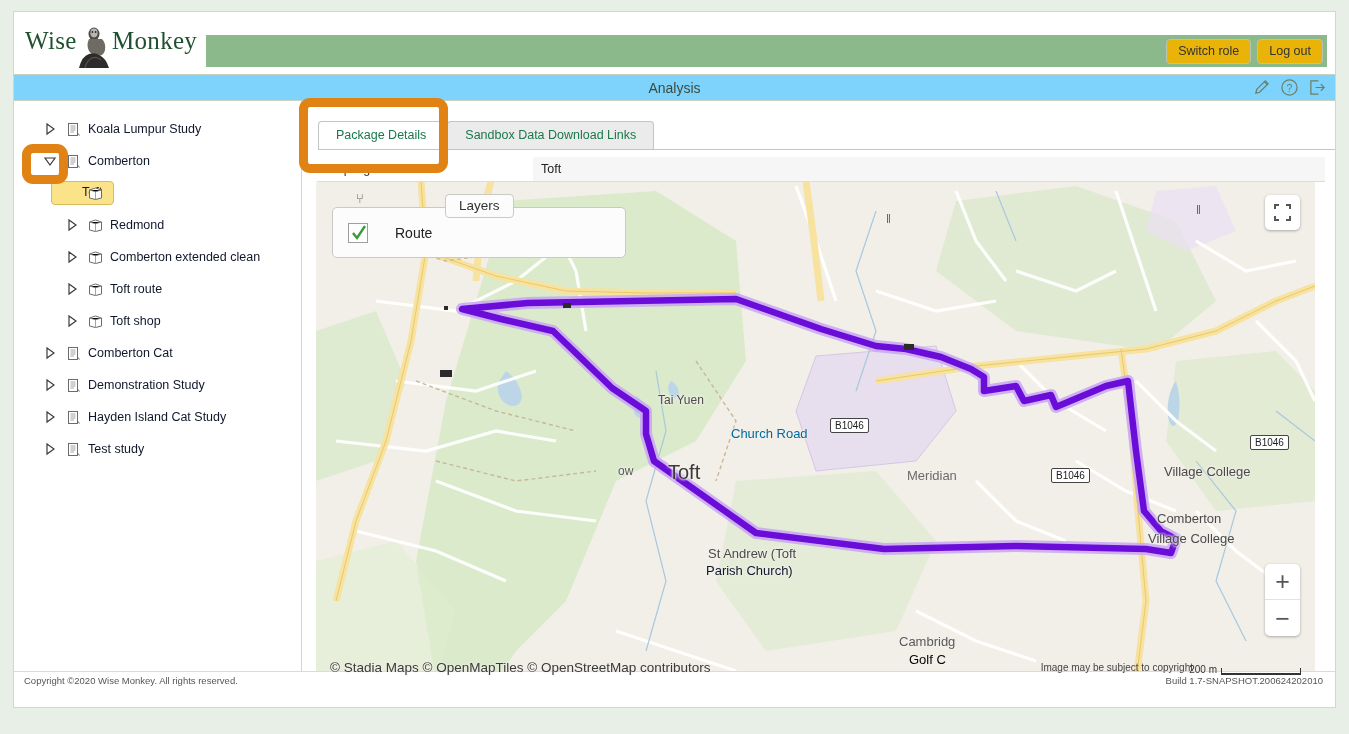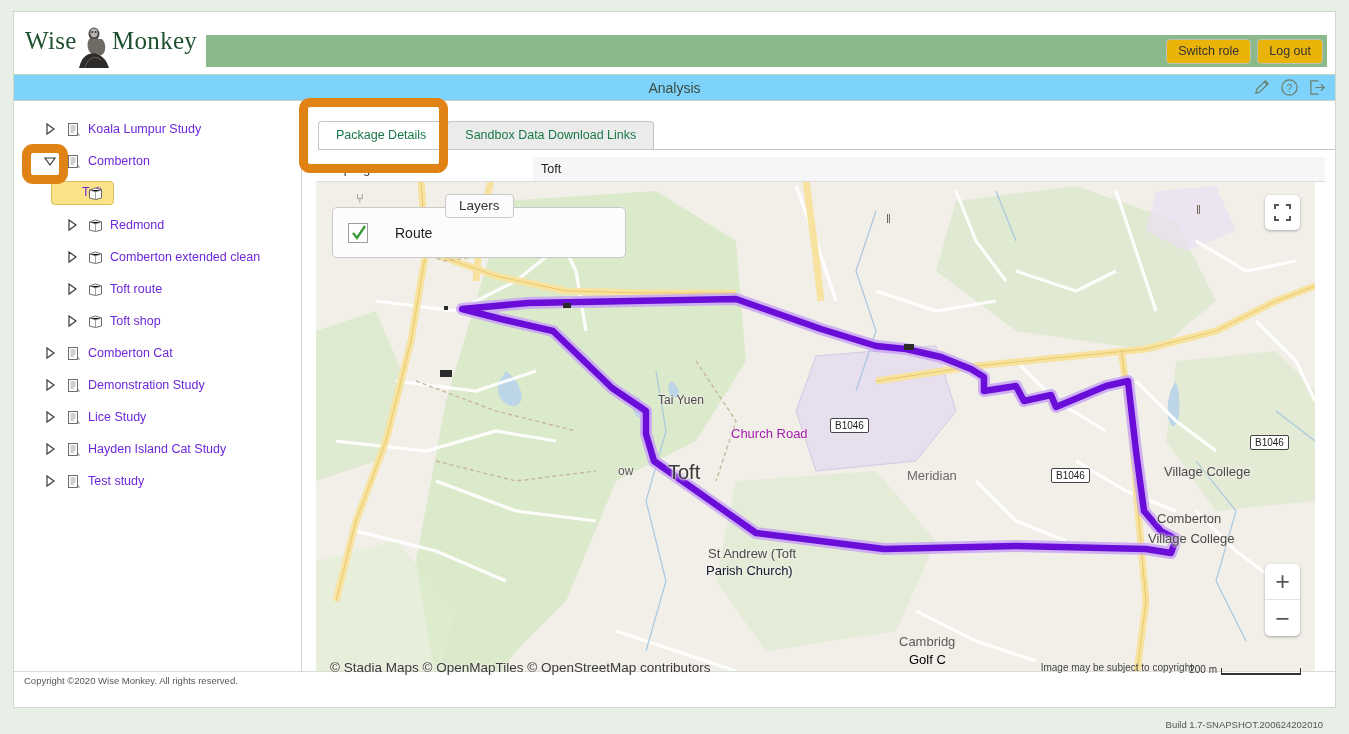--- a/index.html
+++ b/index.html
@@ -118,21 +118,21 @@
     padding-top: 12px;
     overflow: hidden;
     position: relative;
     background: #fff;
   }
   .tree-row {
     display: flex;
     align-items: center;
     height: 32px;
     font-size: 12.5px;
-    color: #6d28d9;
+    color: #0f172a;
     cursor: pointer;
     white-space: nowrap;
   }
   .tree-row.lvl0 { padding-left: 28px; }
   .tree-row.lvl1 { padding-left: 50px; }
   .twisty {
     width: 16px; height: 16px;
     margin-right: 8px;
     flex: 0 0 16px;
     position: relative;
@@ -346,21 +346,20 @@
     position: absolute;
     left: 10px; top: 3px;
     font-size: 9.5px;
     color: #555;
   }
   .footer-right {
     position: absolute;
     right: 12px; top: 3px;
     font-size: 9.5px;
     color: #555;
-    margin-top: 44px;
   }
 
   
   .annot {
     position: absolute;
     border: 9px solid #e08214;
     border-radius: 11px;
     z-index: 60;
     pointer-events: none;
     background: transparent;
@@ -541,35 +540,20 @@
               </svg>
             </span>
             <span class="ticon">
               <svg width="15" height="15" viewBox="0 0 15 15">
                 <rect x="2.5" y="1.5" width="9" height="12" fill="#fff" stroke="#6b6b6b" stroke-width="1"></rect>
                 <path d="M4.5 4 H9.5 M4.5 6 H9.5 M4.5 8 H9.5 M4.5 10 H8" stroke="#8a8a8a" stroke-width="0.8"></path>
                 <path d="M11.5 11 L13.5 13.5" stroke="#6b6b6b" stroke-width="1"></path>
               </svg>
             </span>
             <span class="tlabel">Demonstration Study</span>
-          </div>
-          <div class="tree-row lvl0">
-            <span class="twisty">
-              <svg width="16" height="16" viewBox="0 0 16 16">
-                <path d="M5 3 L12 8 L5 13 Z" fill="none" stroke="#3b3b3b" stroke-width="1.2"></path>
-              </svg>
-            </span>
-            <span class="ticon">
-              <svg width="15" height="15" viewBox="0 0 15 15">
-                <rect x="2.5" y="1.5" width="9" height="12" fill="#fff" stroke="#6b6b6b" stroke-width="1"></rect>
-                <path d="M4.5 4 H9.5 M4.5 6 H9.5 M4.5 8 H9.5 M4.5 10 H8" stroke="#8a8a8a" stroke-width="0.8"></path>
-                <path d="M11.5 11 L13.5 13.5" stroke="#6b6b6b" stroke-width="1"></path>
-              </svg>
-            </span>
-            <span class="tlabel">Lice Study</span>
           </div>
           <div class="tree-row lvl0">
             <span class="twisty">
               <svg width="16" height="16" viewBox="0 0 16 16">
                 <path d="M5 3 L12 8 L5 13 Z" fill="none" stroke="#3b3b3b" stroke-width="1.2"></path>
               </svg>
             </span>
             <span class="ticon">
               <svg width="15" height="15" viewBox="0 0 15 15">
                 <rect x="2.5" y="1.5" width="9" height="12" fill="#fff" stroke="#6b6b6b" stroke-width="1"></rect>
@@ -698,21 +682,21 @@
 
           <g fill="#6b6356">
             <text x="40" y="22" font-size="13" font-family="Liberation Sans, sans-serif">⑂</text>
             <text x="570" y="42" font-size="12" font-family="Liberation Sans, sans-serif">‖</text>
             <text x="880" y="33" font-size="12" font-family="Liberation Sans, sans-serif">‖</text>
           </g>
         </svg>
 
         <div id="map-labels">
             <div style="position: absolute; left: 342px; top: 212px; font-size: 12px; color: rgb(74, 74, 74); white-space: nowrap; text-shadow: rgb(242, 239, 233) 0px 0px 3px, rgb(242, 239, 233) 0px 0px 3px, rgb(242, 239, 233) 0px 0px 3px; pointer-events: none;">Tai Yuen</div>
-            <div style="position: absolute; left: 415px; top: 245px; font-size: 13px; color: #a21caf; white-space: nowrap; text-shadow: rgb(242, 239, 233) 0px 0px 3px, rgb(242, 239, 233) 0px 0px 3px, rgb(242, 239, 233) 0px 0px 3px; pointer-events: none;">Church Road</div>
+            <div style="position: absolute; left: 415px; top: 245px; font-size: 13px; color: #0369a1; white-space: nowrap; text-shadow: rgb(242, 239, 233) 0px 0px 3px, rgb(242, 239, 233) 0px 0px 3px, rgb(242, 239, 233) 0px 0px 3px; pointer-events: none;">Church Road</div>
             <div style="position: absolute; left: 352px; top: 280px; font-size: 20px; color: rgb(58, 58, 58); white-space: nowrap; text-shadow: rgb(242, 239, 233) 0px 0px 3px, rgb(242, 239, 233) 0px 0px 3px, rgb(242, 239, 233) 0px 0px 3px; pointer-events: none;">Toft</div>
             <div style="position: absolute; left: 392px; top: 365px; font-size: 13px; color: rgb(74, 74, 74); white-space: nowrap; text-shadow: rgb(242, 239, 233) 0px 0px 3px, rgb(242, 239, 233) 0px 0px 3px, rgb(242, 239, 233) 0px 0px 3px; pointer-events: none;">St Andrew (Toft</div>
             <div style="position: absolute; left: 390px; top: 382px; font-size: 13px; color: #0f172a; white-space: nowrap; text-shadow: rgb(242, 239, 233) 0px 0px 3px, rgb(242, 239, 233) 0px 0px 3px, rgb(242, 239, 233) 0px 0px 3px; pointer-events: none;">Parish Church)</div>
             <div style="position: absolute; left: 591px; top: 287px; font-size: 13px; color: rgb(107, 107, 107); white-space: nowrap; text-shadow: rgb(242, 239, 233) 0px 0px 3px, rgb(242, 239, 233) 0px 0px 3px, rgb(242, 239, 233) 0px 0px 3px; pointer-events: none;">Meridian</div>
             <div style="position: absolute; left: 583px; top: 453px; font-size: 13px; color: rgb(90, 90, 90); white-space: nowrap; text-shadow: rgb(242, 239, 233) 0px 0px 3px, rgb(242, 239, 233) 0px 0px 3px, rgb(242, 239, 233) 0px 0px 3px; pointer-events: none;">Cambridg</div>
             <div style="position: absolute; left: 593px; top: 471px; font-size: 13px; color: #000000; white-space: nowrap; text-shadow: rgb(242, 239, 233) 0px 0px 3px, rgb(242, 239, 233) 0px 0px 3px, rgb(242, 239, 233) 0px 0px 3px; pointer-events: none;">Golf C</div>
             <div style="position: absolute; left: 848px; top: 283px; font-size: 13px; color: rgb(74, 74, 74); white-space: nowrap; text-shadow: rgb(242, 239, 233) 0px 0px 3px, rgb(242, 239, 233) 0px 0px 3px, rgb(242, 239, 233) 0px 0px 3px; pointer-events: none;">Village College</div>
             <div style="position: absolute; left: 841px; top: 330px; font-size: 13px; color: rgb(74, 74, 74); white-space: nowrap; text-shadow: rgb(242, 239, 233) 0px 0px 3px, rgb(242, 239, 233) 0px 0px 3px, rgb(242, 239, 233) 0px 0px 3px; pointer-events: none;">Comberton</div>
             <div style="position: absolute; left: 832px; top: 350px; font-size: 13px; color: rgb(74, 74, 74); white-space: nowrap; text-shadow: rgb(242, 239, 233) 0px 0px 3px, rgb(242, 239, 233) 0px 0px 3px, rgb(242, 239, 233) 0px 0px 3px; pointer-events: none;">Village College</div>
             <div style="position: absolute; left: 302px; top: 283px; font-size: 12px; color: rgb(90, 90, 90); white-space: nowrap; text-shadow: rgb(242, 239, 233) 0px 0px 3px, rgb(242, 239, 233) 0px 0px 3px, rgb(242, 239, 233) 0px 0px 3px; pointer-events: none;">ow</div>

